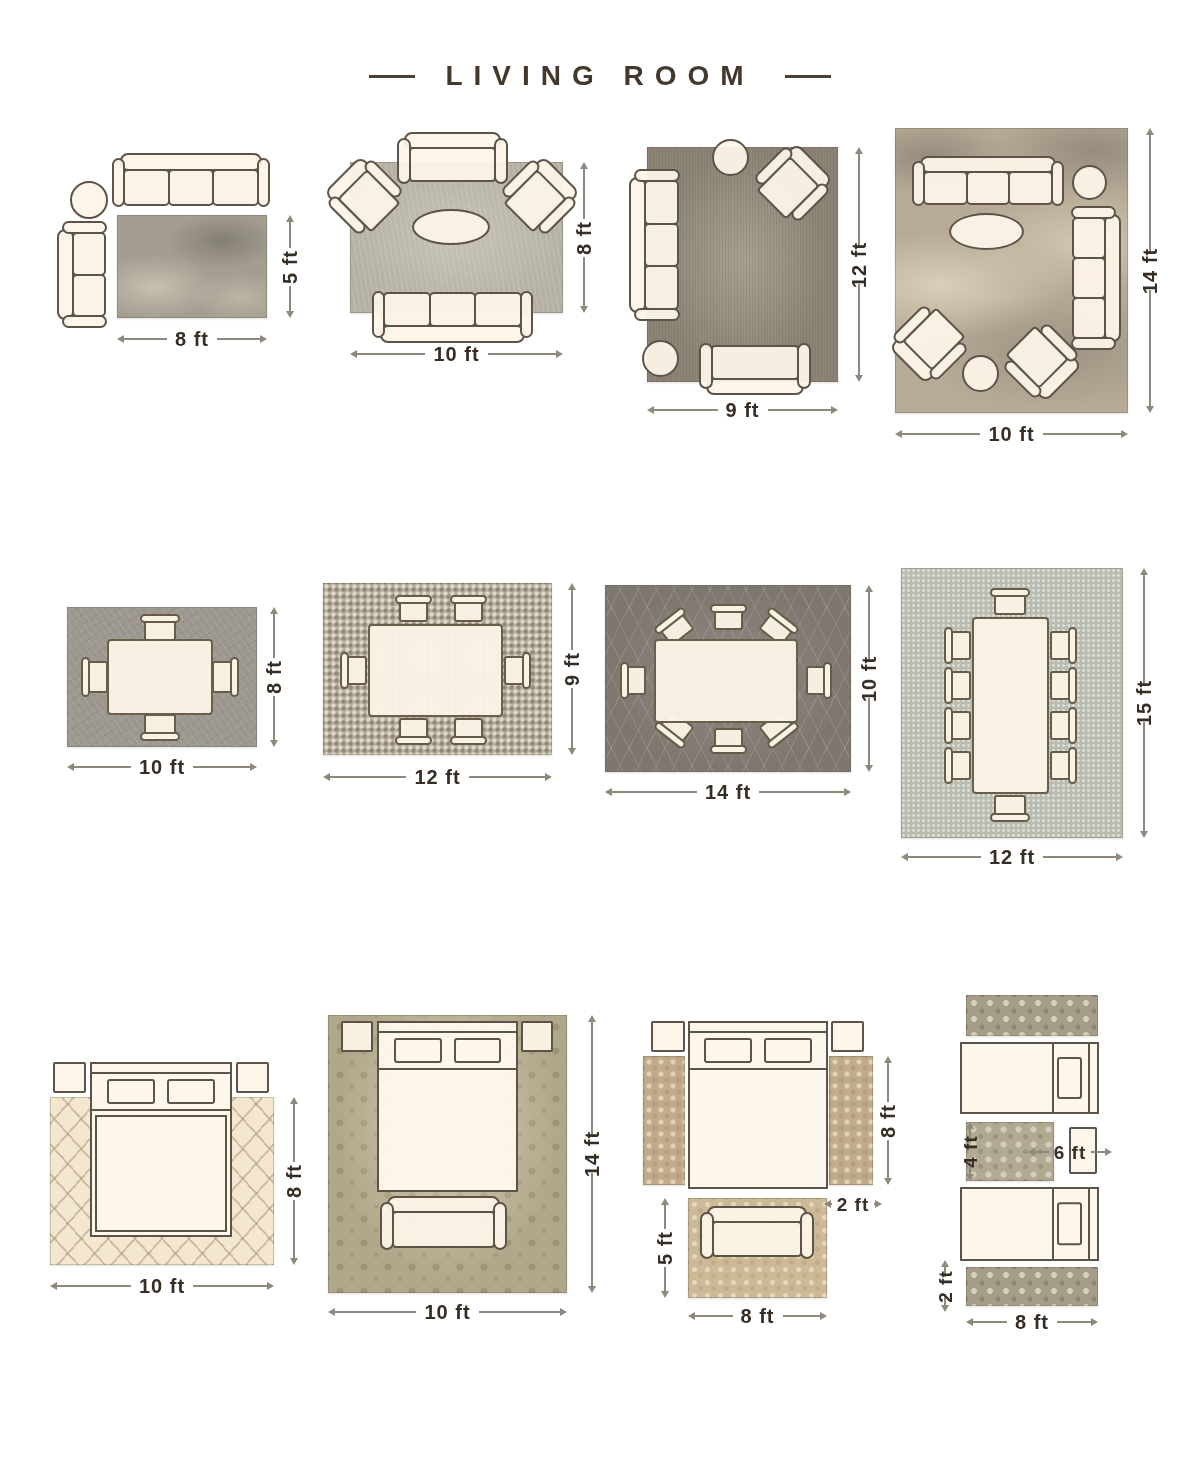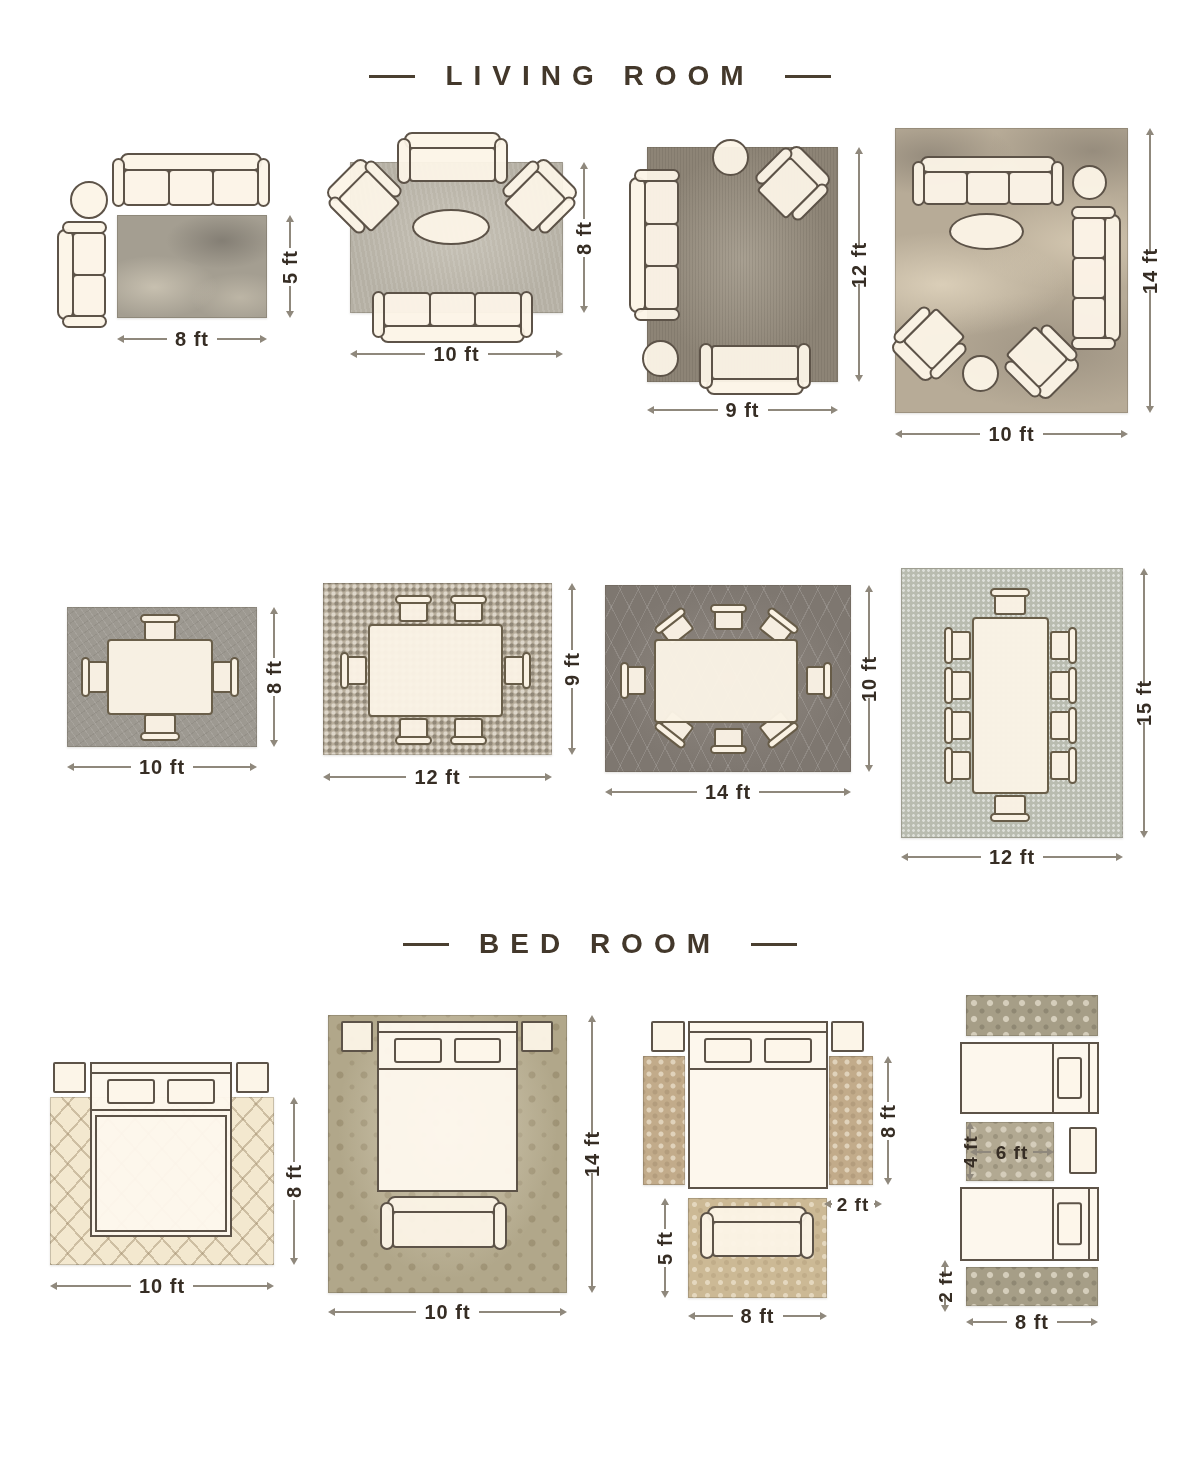--- a/index.html
+++ b/index.html
@@ -530,25 +530,20 @@
     </div>
     <div class="dim dim-h" style="left:901px;top:845px;width:222px;">
       <i class="ah ah-l"></i>
         <i class="ln"></i>
       <b class="lbl">12 ft</b>
       <i class="ln"></i>
         <i class="ah ah-r"></i>
     </div>
   </div>
 
-  <div class="section-title" style="top:928px;">
-    <i class="tdash"></i>
-    <span class="txt">BED ROOM</span>
-    <i class="tdash"></i>
-  </div>
 
   <div>
     <div class="rug rug-b1" style="left:50px;top:1097px;width:224px;height:168px;"></div>
     <div class="ns fill" style="left:53px;top:1062px;width:33px;height:31px;"></div>
     <div class="ns fill" style="left:236px;top:1062px;width:33px;height:31px;"></div>
     <div class="bed" style="left:90px;top:1062px;width:142px;height:175px;">
       <i class="hb"></i>
       <span class="pils">
           <i></i>
           <i></i>
@@ -661,21 +656,21 @@
       <i class="pil"></i>
     </div>
     <div class="rug rug-b4m" style="left:966px;top:1122px;width:88px;height:59px;"></div>
     <div class="dim dim-v dim-sm" style="left:958px;top:1122px;height:59px;">
       <i class="ah ah-u"></i>
         <i class="ln"></i>
       <b class="lbl">4 ft</b>
       <i class="ln"></i>
         <i class="ah ah-d"></i>
     </div>
-    <div class="dim dim-h dim-sm" style="left:970px;top:1140px;width:84px;">
+    <div class="dim dim-h dim-sm" style="left:1028px;top:1140px;width:84px;">
       <i class="ah ah-l"></i>
         <i class="ln"></i>
       <b class="lbl">6 ft</b>
       <i class="ln"></i>
         <i class="ah ah-r"></i>
     </div>
     <div class="ns fill" style="left:1069px;top:1127px;width:28px;height:47px;"></div>
     <div class="bed-h" style="left:960px;top:1187px;width:139px;height:74px;">
       <i class="psec"></i>
       <i class="hbr"></i>

